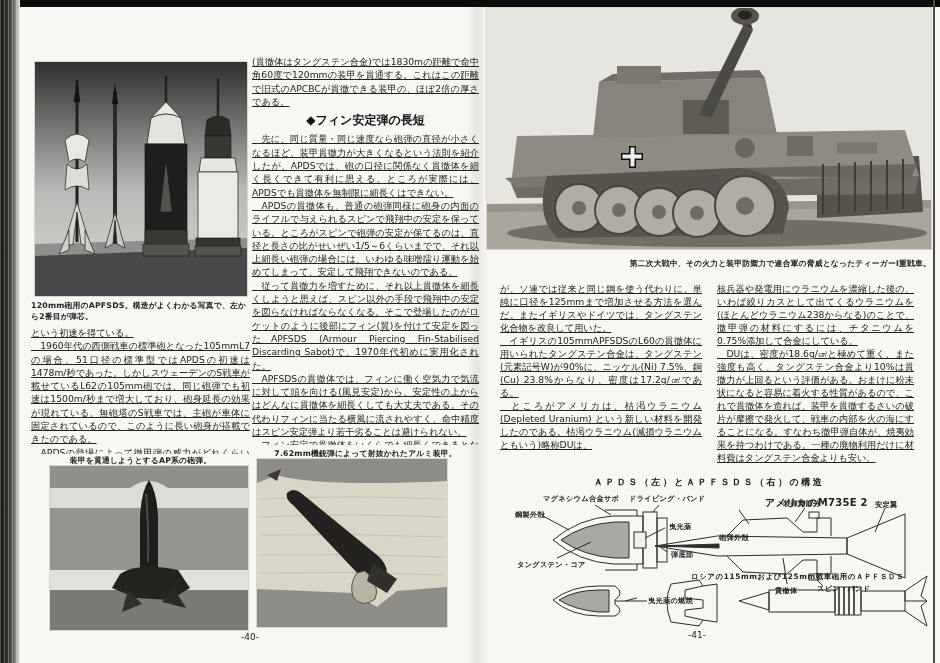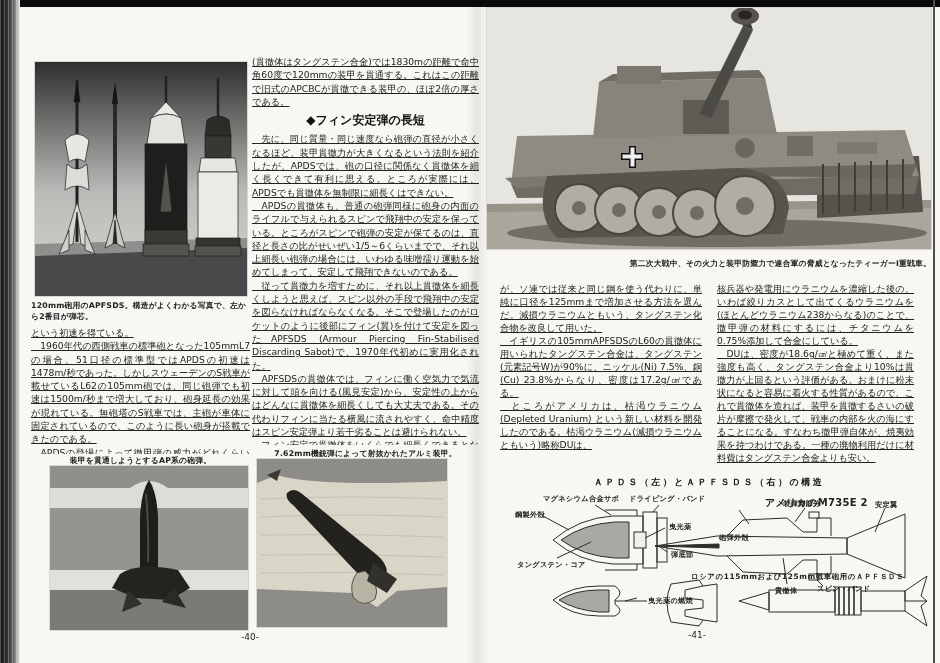--- a/index.html
+++ b/index.html
@@ -214,21 +214,21 @@
         <line x1="400" y1="152" x2="400" y2="202"></line>
           <line x1="416" y1="151" x2="416" y2="201"></line>
       </g>
     </g>
   </svg>
 </div>
 
 <div class="caption" style="position:absolute;left:487px;top:258px;width:444px;text-align:right;">第二次大戦中、その火力と装甲防禦力で連合軍の脅威となったティーガーⅠ重戦車。</div>
 
 <div class="bodytext" style="position:absolute;left:500px;top:282px;width:202px;height:182px;line-height:13px;">
-  <p>が、ソ連では従来と同じ鋼を使う代わりに、単純に口径を125mmまで増加させる方法を選んだ。減損ウラニウムともいう、タングステン化合物を改良して用いた。</p>
+  <p>が、ソ連では従来と同じ鋼を使う代わりに、単純に口径を125mmまで増加させる方法を選んだ。またイギリスやドイツでは、タングステン化合物を改良して用いた。</p>
   <p>　イギリスの105mmAPFSDSのL60の貫徹体に用いられたタングステン合金は、タングステン(元素記号W)が90%に、ニッケル(Ni) 7.5%、銅(Cu) 23.8%からなり、密度は17.2g/㎤である。</p>
   <p>　ところがアメリカは、枯渇ウラニウム (Depleted Uranium) という新しい材料を開発したのである。枯渇ウラニウム(減損ウラニウムともいう)略称DUは、</p>
 </div>
 
 <div class="bodytext" style="position:absolute;left:717px;top:282px;width:197px;height:182px;line-height:13px;">
   <p>核兵器や発電用にウラニウムを濃縮した後の、いわば絞りカスとして出てくるウラニウムを(ほとんどウラニウム238からなる)のことで、徹甲弾の材料にするには、チタニウムを0.75%添加して合金にしている。</p>
   <p>　DUは、密度が18.6g/㎤と極めて重く、また強度も高く、タングステン合金より10%は貫徹力が上回るという評価がある。おまけに粉末状になると容易に着火する性質があるので、これで貫徹体を造れば、装甲を貫徹するさいの破片が摩擦で発火して、戦車の内部を火の海にすることになる。すなわち徹甲弾自体が、焼夷効果を持つわけである。一種の廃物利用だけに材料費はタングステン合金よりも安い。</p>
 
 </div>
 

